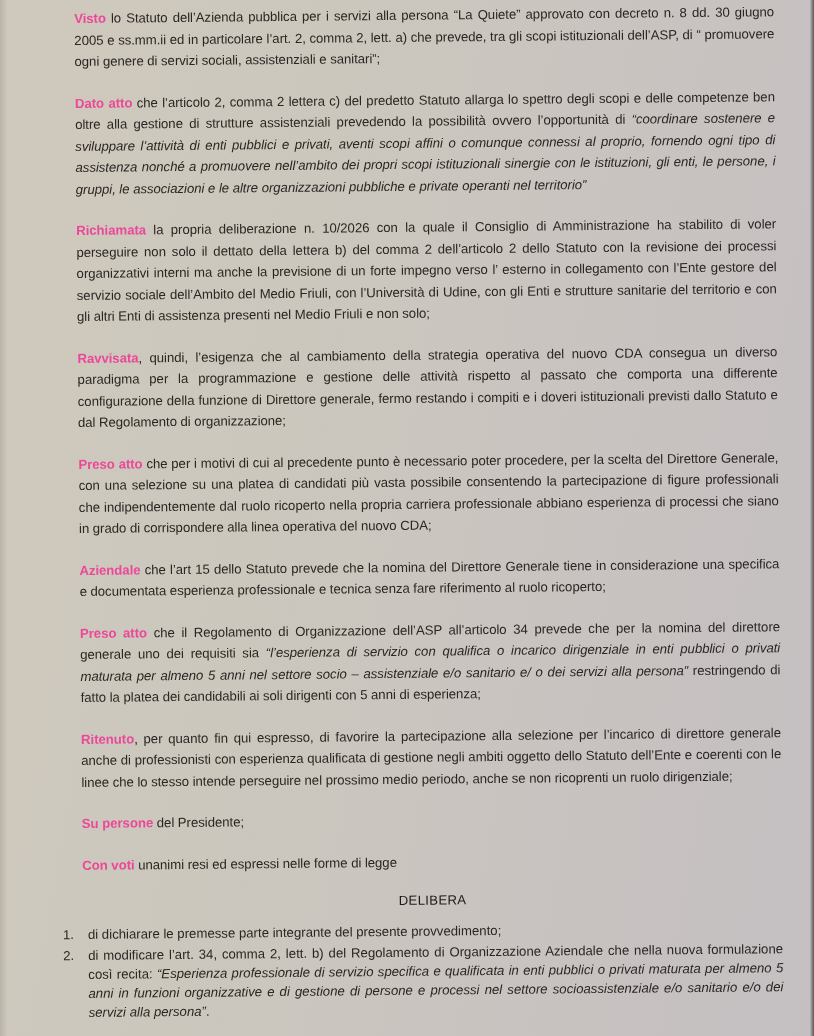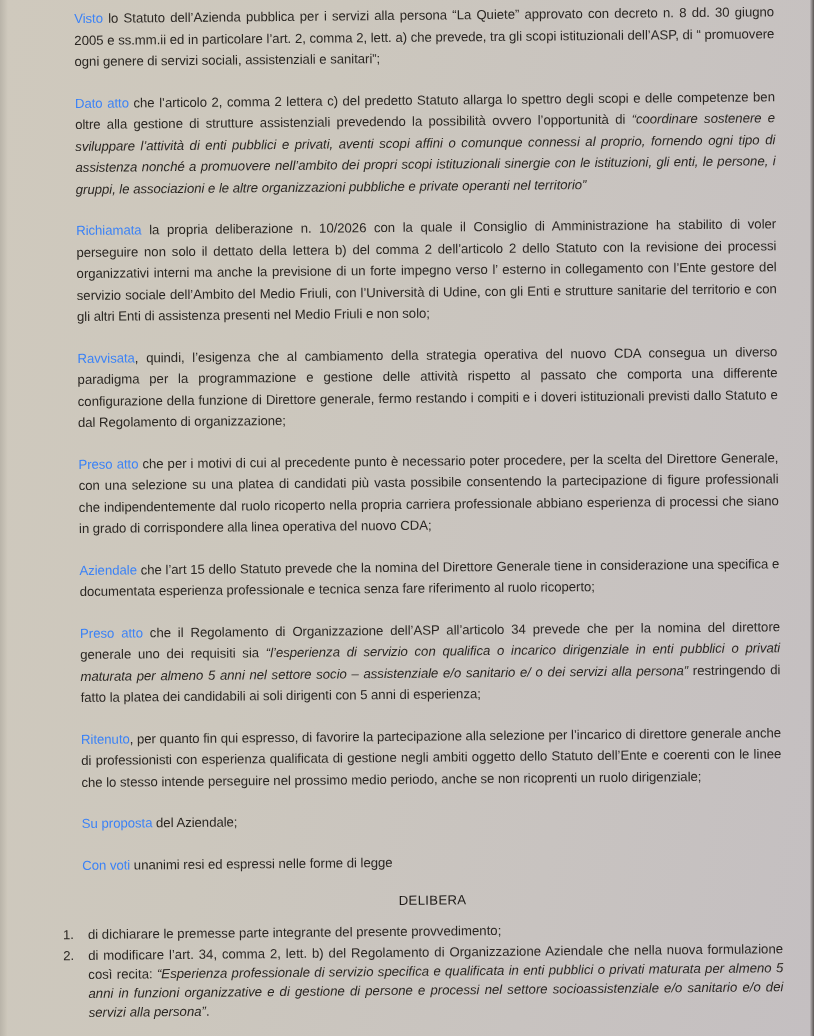--- a/index.html
+++ b/index.html
@@ -36,22 +36,22 @@
       transform-origin: 0 0;
     }
     .para {
       font-size: 13.2px;
       line-height: 21.5px;
       margin: 0 0 20px 0;
       text-align: justify;
       letter-spacing: -0.05px;
     }
     .para b {
-      font-weight: normal;
-      color: #3b82f6;
+      font-weight: bold;
+      color: #ec4899;
     }
     .para i, .list-item i {
       font-style: italic;
     }
     .heading {
       text-align: center;
       font-size: 13.2px;
       margin: 14px 0 14px 0;
       letter-spacing: 0.3px;
       color: #1e1b18;
@@ -92,21 +92,21 @@
   <p class="para"><b>Ravvisata</b><span>, quindi, l’esigenza che al cambiamento della strategia operativa del nuovo CDA consegua un diverso paradigma per la programmazione e gestione delle attività rispetto al passato che comporta una differente configurazione della funzione di Direttore generale, fermo restando i compiti e i doveri istituzionali previsti dallo Statuto e dal Regolamento di organizzazione;</span></p>
 
   <p class="para"><b>Preso atto</b><span> che per i motivi di cui al precedente punto è necessario poter procedere, per la scelta del Direttore Generale, con una selezione su una platea di candidati più vasta possibile consentendo la partecipazione di figure professionali che indipendentemente dal ruolo ricoperto nella propria carriera professionale abbiano esperienza di processi che siano in grado di corrispondere alla linea operativa del nuovo CDA;</span></p>
 
   <p class="para"><b>Aziendale</b><span> che l’art 15 dello Statuto prevede che la nomina del Direttore Generale tiene in considerazione una specifica e documentata esperienza professionale e tecnica senza fare riferimento al ruolo ricoperto;</span></p>
 
   <p class="para"><b>Preso atto</b><span> che il Regolamento di Organizzazione dell’ASP all’articolo 34 prevede che per la nomina del direttore generale uno dei requisiti sia </span><i>“l’esperienza di servizio con qualifica o incarico dirigenziale in enti pubblici o privati maturata per almeno 5 anni nel settore socio – assistenziale e/o sanitario e/ o dei servizi alla persona”</i><span> restringendo di fatto la platea dei candidabili ai soli dirigenti con 5 anni di esperienza;</span></p>
 
   <p class="para"><b>Ritenuto</b><span>, per quanto fin qui espresso, di favorire la partecipazione alla selezione per l’incarico di direttore generale anche di professionisti con esperienza qualificata di gestione negli ambiti oggetto dello Statuto dell’Ente e coerenti con le linee che lo stesso intende perseguire nel prossimo medio periodo, anche se non ricoprenti un ruolo dirigenziale;</span></p>
 
-  <p class="para"><b>Su proposta</b><span> del Aziendale;</span></p>
+  <p class="para"><b>Su persone</b><span> del Presidente;</span></p>
 
   <p class="para"><b>Con voti</b><span> unanimi resi ed espressi nelle forme di legge</span></p>
 
   <div class="heading">DELIBERA</div>
 
   <ol class="list">
     <li class="list-item">
       <span class="list-num">1.</span><span>di dichiarare le premesse parte integrante del presente provvedimento;</span>
     </li>
     <li class="list-item">

